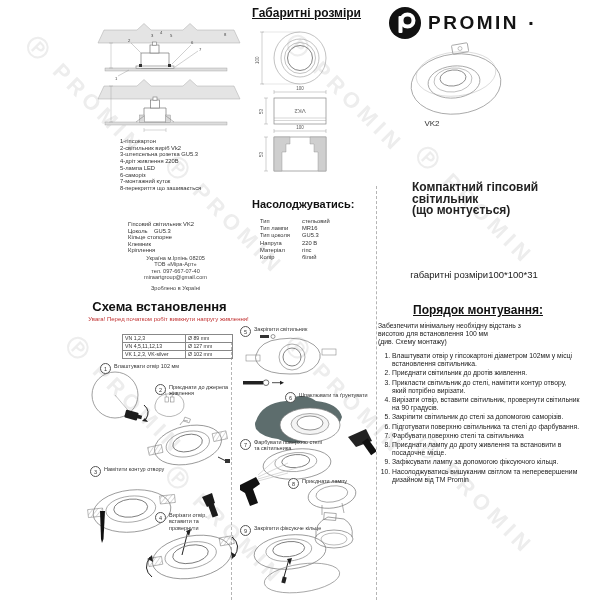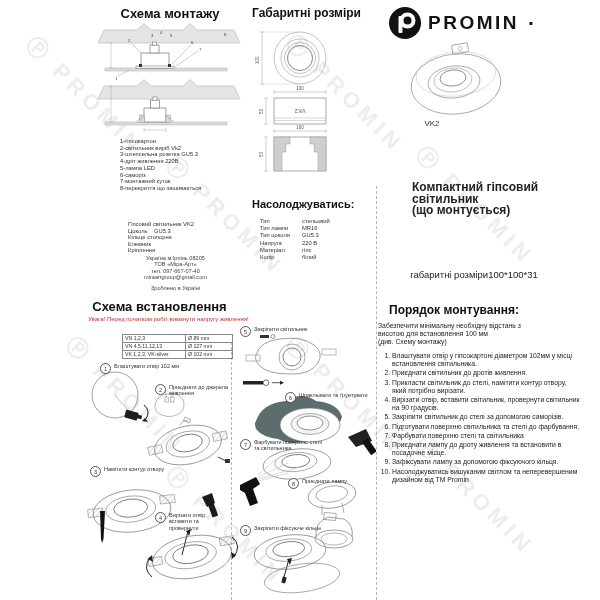--- a/index.html
+++ b/index.html
@@ -4,21 +4,21 @@
 <style>
   html,body{margin:0;padding:0;background:#fff;}
   .page{position:relative;width:600px;height:600px;background:#fff;overflow:hidden;
         font-family:"Liberation Sans",sans-serif;color:#222;}
   .abs{position:absolute;}
   .z1{z-index:1;}
   .wm{position:absolute;z-index:0;color:#ededed;font-weight:bold;font-size:22px;
       letter-spacing:5px;white-space:nowrap;transform:rotate(45deg);transform-origin:left top;
       user-select:none;}
   .h-big{font-weight:bold;font-size:13px;text-align:center;color:#111;}
-  .h-mid{font-weight:bold;font-size:12px;color:#111;}
+  .h-mid{font-weight:bold;font-size:12px;color:#111;text-decoration:underline;}
   .h-sec{font-weight:bold;font-size:11px;text-align:center;color:#111;}
   .tiny{font-size:5.8px;line-height:6.7px;color:#333;}
   .tiny2{font-size:5.6px;line-height:6.4px;color:#444;text-align:center;}
   .pkg{font-size:5.8px;line-height:6.6px;color:#333;white-space:pre;}
   .spec-row{display:flex;font-size:5.8px;line-height:7.2px;color:#333;}
   .spec-label{width:42px;}
   .desc{font-size:12px;line-height:11.5px;text-align:left;color:#222;font-weight:bold;}
   .sizeline{font-size:9.5px;text-align:center;color:#222;}
   .warn{font-size:6px;text-align:center;color:#c03030;}
   table.holes{border-collapse:collapse;}
@@ -47,21 +47,20 @@
   <span class="wm" style="left:180px;top:150px">Ⓟ PROMIN</span>
   <span class="wm" style="left:430px;top:140px">Ⓟ PROMIN</span>
   <span class="wm" style="left:80px;top:330px">Ⓟ PROMIN</span>
   <span class="wm" style="left:300px;top:330px">Ⓟ PROMIN</span>
   <span class="wm" style="left:180px;top:460px">Ⓟ PROMIN</span>
   <span class="wm" style="left:430px;top:430px">Ⓟ PROMIN</span>
 
   <div class="vdash" style="left:376px;top:186px;height:414px"></div>
   <div class="vdash" style="left:231px;top:342px;height:258px"></div>
 
-  <div class="abs z1 h-big" style="left:95px;top:6px;width:150px">Схема монтажу</div>
 
   <svg class="abs z1" style="left:95px;top:22px" width="148" height="114" viewBox="0 0 148 114">
 
     <path d="M3,21 L9,8 L42,8 L49,1.5 L56,8 L88,8 L95,1.5 L102,8 L139,8 L145,21 Z" fill="#e4e4e4" stroke="#aaa" stroke-width="0.5"></path>
     <rect x="10" y="46" width="122" height="3" fill="#ddd" stroke="#999" stroke-width="0.4"></rect>
     <path d="M46,31 L74,31 L74,46 L46,46 Z" fill="#fff" stroke="#777" stroke-width="0.7"></path>
     <rect x="55" y="23" width="9" height="8" fill="#fff" stroke="#777" stroke-width="0.7"></rect>
     <rect x="57.5" y="20" width="4" height="3.2" fill="#fff" stroke="#777" stroke-width="0.6"></rect>
     <rect x="41" y="44" width="38" height="2.2" fill="#fff" stroke="#777" stroke-width="0.6"></rect>
     <rect x="44" y="42" width="3" height="3" fill="#333"></rect>
@@ -403,21 +402,21 @@
         <ellipse cx="229" cy="225" rx="23" ry="11" stroke-width="0.6"></ellipse>
         <ellipse cx="229" cy="224" rx="16" ry="7.5" stroke-width="0.9"></ellipse>
       </g>
       <line x1="224" y1="252" x2="229" y2="234" stroke="#222" stroke-width="1"></line>
       <polygon points="227,234 232,233 230,240" fill="#222"></polygon>
       <rect x="222" y="252" width="4" height="6" fill="#222" transform="rotate(15 224 255)"></rect>
       <ellipse cx="242" cy="253" rx="38" ry="14" fill="none" stroke="#888" stroke-width="0.7" transform="rotate(-8 242 253)"></ellipse>
     </g>
   </svg>
 
-  <div class="abs z1 h-mid" style="left:389px;top:303px;width:200px;">Порядок монтування:</div>
+  <div class="abs z1 h-mid" style="left:378px;top:303px;width:200px;text-align:center">Порядок монтування:</div>
   <div class="abs z1" style="left:378px;top:322px;width:204px">
     <div class="proc-intro">Забезпечити мінімальну необхідну відстань з</div>
     <div class="proc-intro">висотою для встановлення 100 мм</div>
     <div class="proc-intro">(див. Схему монтажу)</div>
   </div>
   <div class="abs z1" style="left:378px;top:352px;width:204px">
     <ol class="proc">
       <li>Влаштувати отвір у гіпсокартоні діаметром 102мм у місці встановлення світильника.</li>
       <li>Приєднати світильник до дротів живлення.</li>
       <li>Прикласти світильник до стелі, намітити контур отвору, який потрібно вирізати.</li>

